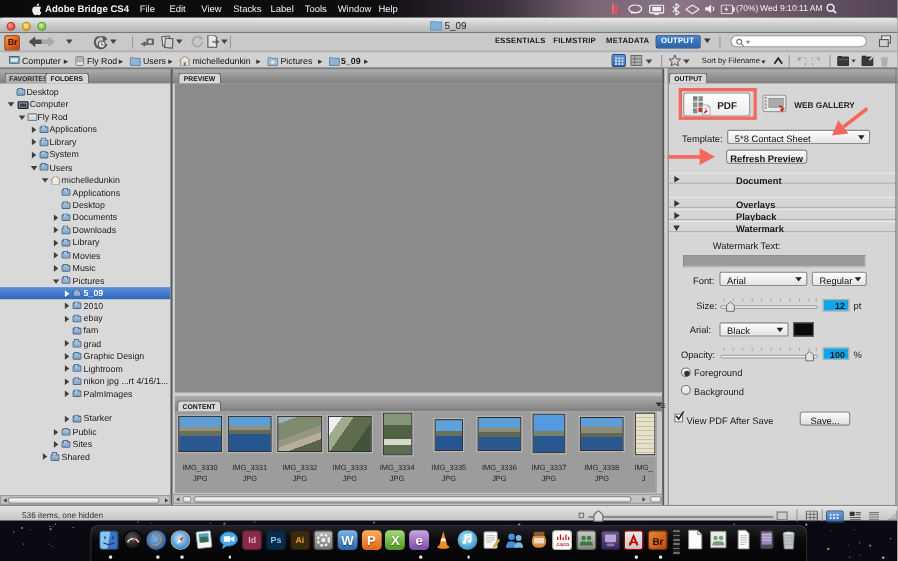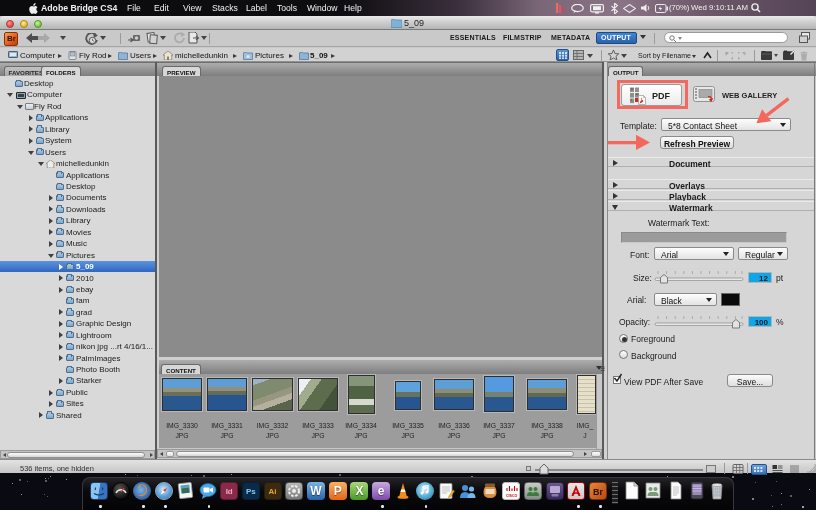--- a/index.html
+++ b/index.html
@@ -452,24 +452,20 @@
    <div class="trow" style="top:265.1px;">
           <span class="tw" style="left:59px;border-left-color:#3f3f3f;"></span>
           <span class="fold" style="left:66px;"></span>
           <span class="tlabel" style="left:76px;text-align:right;">nikon jpg ...rt 4/16/1...</span>
         </div>
    <div class="trow" style="top:276.6px;">
           <span class="tw" style="left:59px;border-left-color:#3f3f3f;"></span>
           <span class="fold" style="left:66px;"></span>
           <span class="tlabel" style="left:76px;">PalmImages</span>
         </div>
-   <div class="trow" style="top:288.0px;">
-          <span class="fold" style="left:66px;"></span>
-          <span class="tlabel" style="left:76px;">Photo Booth</span>
-        </div>
    <div class="trow" style="top:299.4px;">
           <span class="tw" style="left:59px;border-left-color:#3f3f3f;"></span>
           <span class="fold" style="left:66px;"></span>
           <span class="tlabel" style="left:76px;">Starker</span>
         </div>
    <div class="trow" style="top:310.9px;">
           <span class="tw" style="left:49px;border-left-color:#3f3f3f;"></span>
           <span class="fold" style="left:56px;"></span>
           <span class="tlabel" style="left:66px;">Public</span>
         </div>

